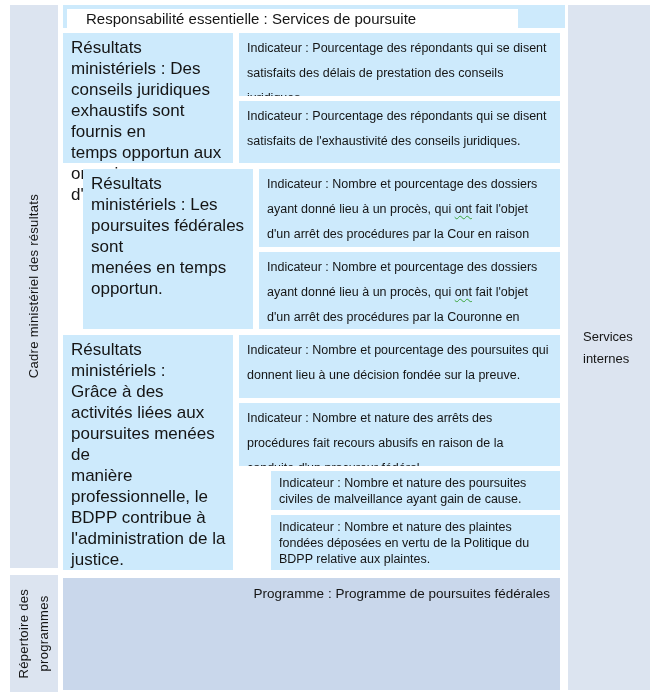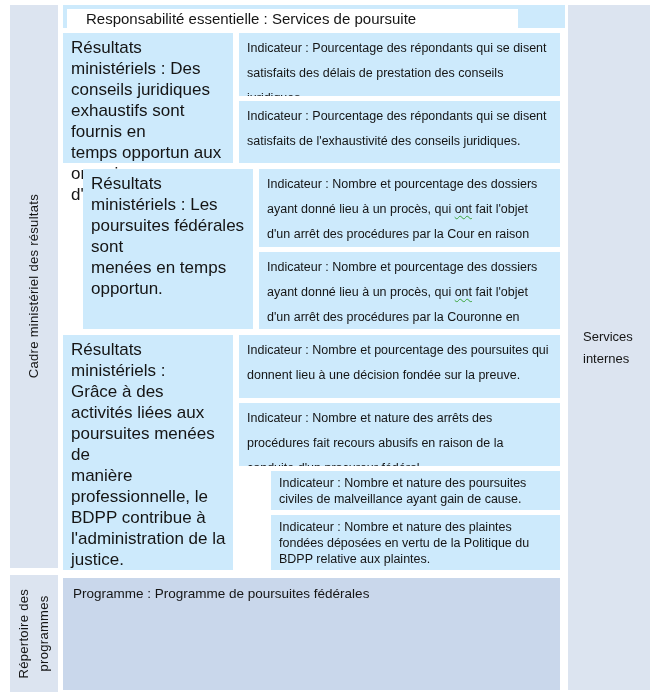--- a/index.html
+++ b/index.html
@@ -38,21 +38,21 @@
   .row-group.g3{flex:1;}
   .result-cell{flex:0 0 170px;width:170px;background:var(--cell_blue);
                padding:4px 4px 0 8px;font-size:17px;line-height:21px;white-space:pre-line;}
   .ind-col{flex:1;display:flex;flex-direction:column;gap:5px;}
   .ind-cell{background:var(--cell_blue);flex:1 1 0;padding:3px 8px;
             font-size:12.5px;line-height:25px;overflow:hidden;}
   .ind-cell.compact{flex:0 0 auto;line-height:16px;padding:4px 8px 3px 8px;margin-left:32px;}
 
   
   .program-row{position:absolute;left:63px;top:578px;width:497px;height:112px;
-               background:var(--program_blue);padding:8px 10px;font-size:13.5px;}
+               background:var(--program_blue);padding:8px 10px;font-size:13.5px;text-align:right;}
 
   
   .services-col{position:absolute;left:568px;top:5px;width:82px;height:685px;
                 background:var(--panel_blue_gray);display:flex;align-items:center;
                 padding-left:15px;font-size:13px;line-height:22px;}
   .services-col span{display:block;width:64px;}
 
   .squiggle{text-decoration:underline;text-decoration-style:wavy;
             text-decoration-color:var(--spellcheck_green);
             text-decoration-thickness:1px;text-underline-offset:2px;margin-top:9px;}

